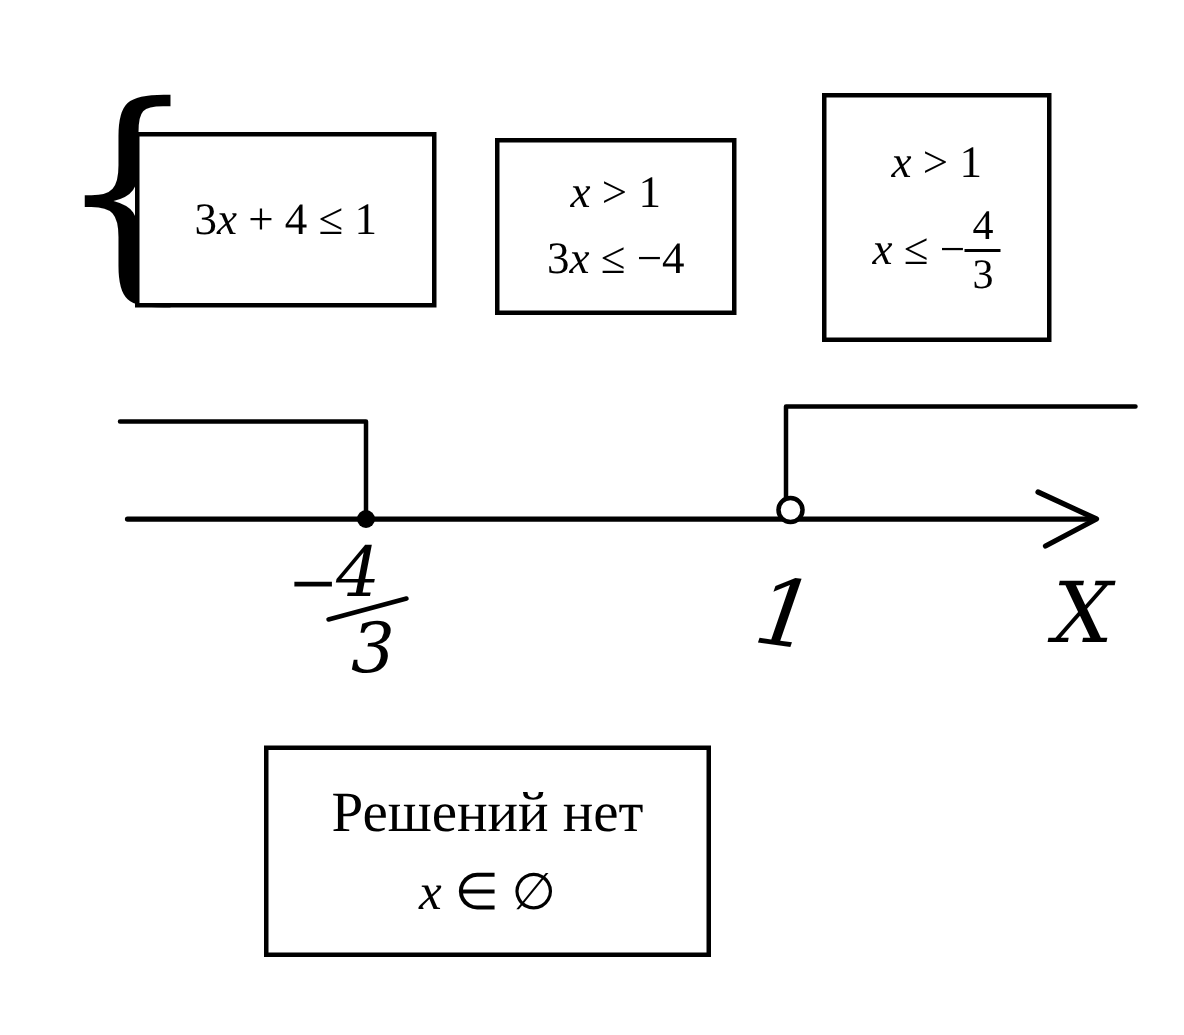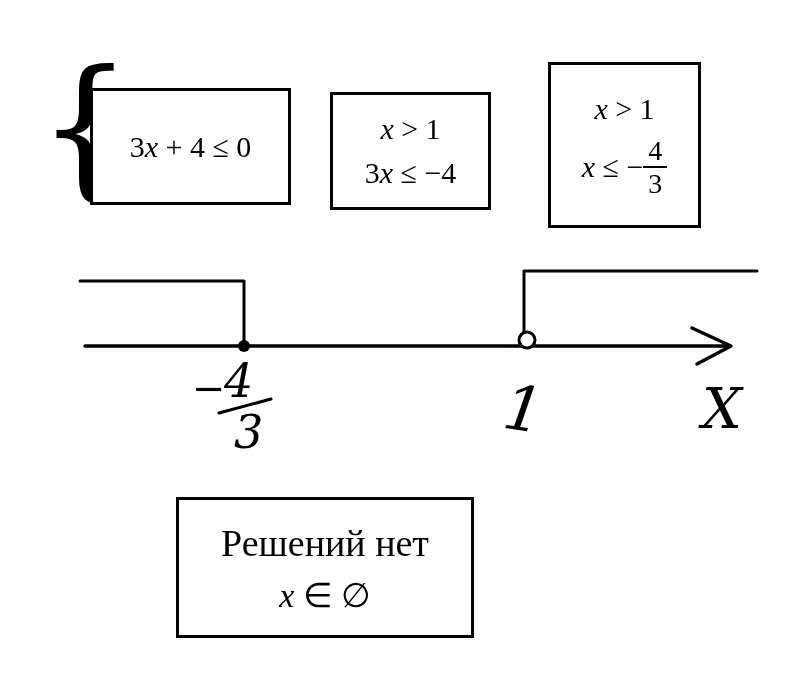--- a/index.html
+++ b/index.html
@@ -53,21 +53,21 @@
   .hand text { font-family: "DejaVu Serif", serif; font-style: italic; }
 </style>
 </head>
 <body>
 
 <div class="canvas">
 
   <div class="brace">{</div>
 
   <div class="box" id="box-system">
-    <div class="mline"><span>3</span><span class="v">x</span><span> + 4 ≤ 0</span></div>
+    <div class="mline"><span>3</span><span class="v">x</span><span> + 4 ≤ 1</span></div>
   </div>
 
   <div class="box" id="box-step2">
     <div class="mline"><span class="v">x</span><span> &gt; 1</span></div>
     <div class="mline"><span>3</span><span class="v">x</span><span> ≤ −4</span></div>
   </div>
 
   <div class="box" id="box-step3">
     <div class="mline"><span class="v">x</span><span> &gt; 1</span></div>
     <div class="mline frac-line"><span class="v">x</span><span> ≤ −</span><span class="frac"><span class="num">4</span><span class="den">3</span></span></div>

